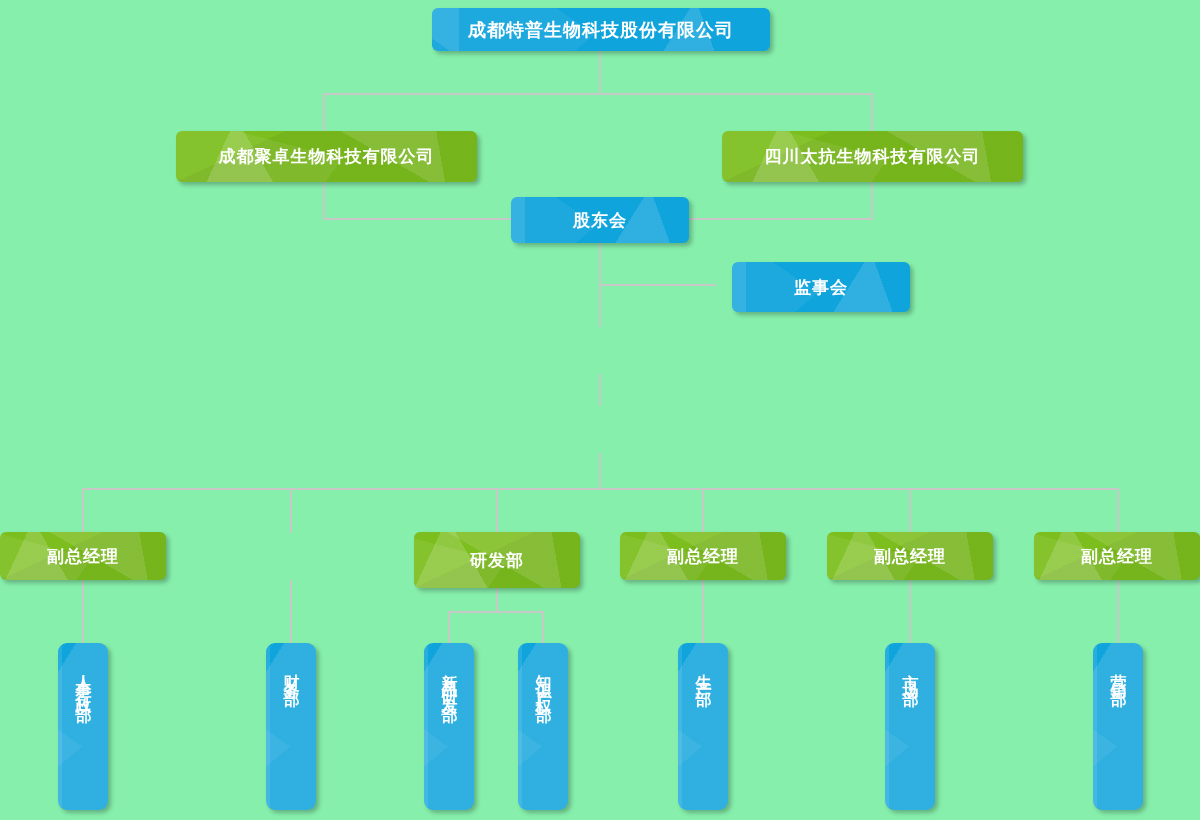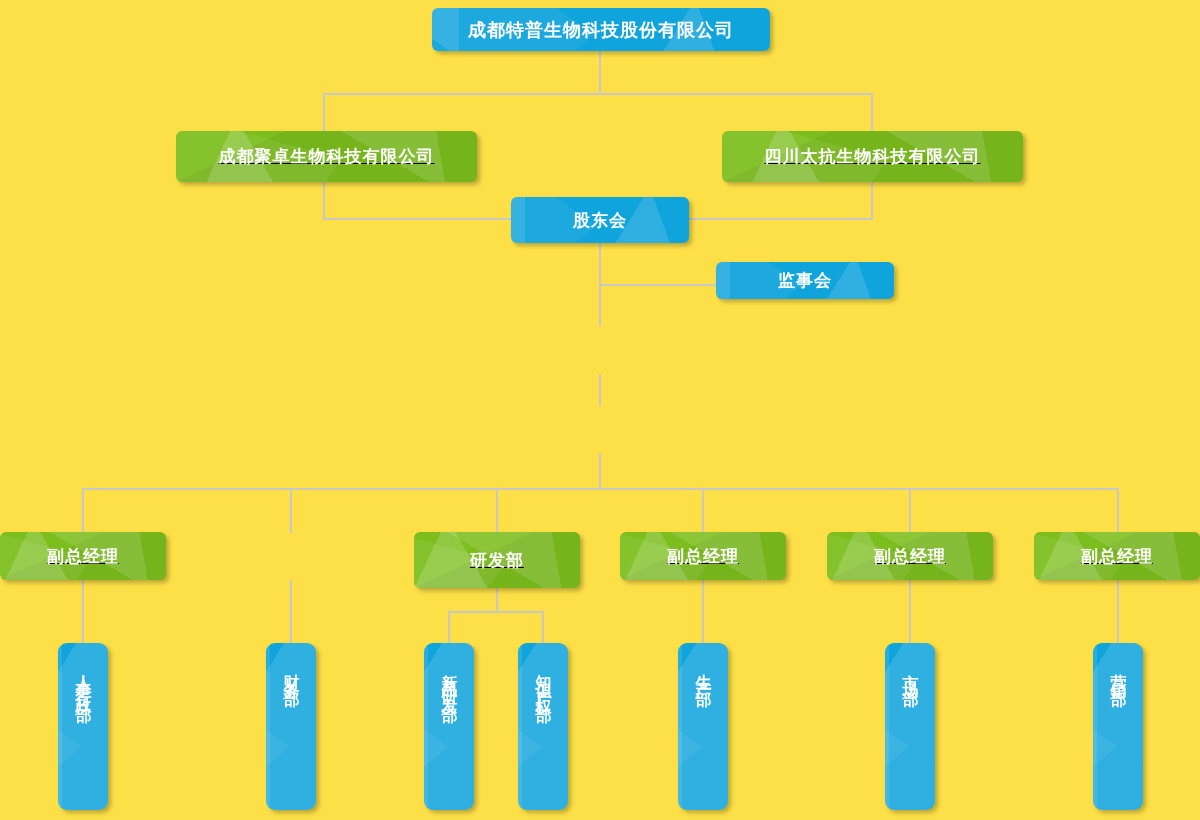--- a/index.html
+++ b/index.html
@@ -1,17 +1,17 @@
 <!DOCTYPE html>
 <html><head>
 <meta charset="utf-8">
 <style>
   html,body{margin:0;padding:0;background:#ffffff;}
   .canvas{
-    position:relative;width:1200px;height:820px;background:#fde047;overflow:hidden;
+    position:relative;width:1200px;height:820px;background:#86efac;overflow:hidden;
     font-family:"Liberation Sans","DejaVu Sans",sans-serif;
   }
   
   .c{position:absolute;background:#c8c8c8;z-index:1;}
   .v{width:2px;}
   .h{height:2px;}
   
   .node{
     position:absolute;display:flex;align-items:center;justify-content:center;
     border-radius:6px;box-shadow:3px 3px 4px rgba(0,0,0,.25);z-index:2;
@@ -24,21 +24,20 @@
       conic-gradient(from 230deg at 48% 62%, rgba(255,255,255,.06) 0 75deg, rgba(255,255,255,0) 75deg),
       conic-gradient(from 80deg at 100% 100%, rgba(0,0,0,.05) 0 40deg, rgba(0,0,0,0) 40deg);
   }
   .green{
     background-color:#7cbe1d;
     background-image:
       conic-gradient(from 150deg at 20% -25%, rgba(255,255,255,.16) 0 55deg, rgba(255,255,255,0) 55deg),
       conic-gradient(from 300deg at 90% 120%, rgba(255,255,255,.12) 0 50deg, rgba(255,255,255,0) 50deg),
       conic-gradient(from 215deg at 55% 55%, rgba(255,255,255,.07) 0 70deg, rgba(255,255,255,0) 70deg),
       conic-gradient(from 65deg at 0% 100%, rgba(0,0,0,.05) 0 45deg, rgba(0,0,0,0) 45deg);
-    text-decoration: underline;
   }
   .lbl{color:#ffffff;font-weight:bold;font-size:17px;letter-spacing:1px;white-space:nowrap;}
   .big .lbl{font-size:18px;}
   .vnode{align-items:flex-start;border-radius:9px;}
   .vnode .lbl{
     writing-mode:vertical-rl;text-orientation:upright;
     font-size:16px;letter-spacing:8px;padding-top:18px;white-space:normal;
   }
 </style>
 </head>
@@ -82,21 +81,21 @@
   <div class="node green" style="left:176px;top:131px;width:301px;height:51px">
     <span class="lbl">成都聚卓生物科技有限公司</span>
   </div>
   <div class="node blue" style="left:511px;top:197px;width:178px;height:46px">
     <span class="lbl">股东会</span>
   </div>
 
   <div class="node green" style="left:722px;top:131px;width:301px;height:51px">
     <span class="lbl">四川太抗生物科技有限公司</span>
   </div>
-  <div class="node blue" style="left:716px;top:262px;width:178px;height:37px">
+  <div class="node blue" style="left:732px;top:262px;width:178px;height:50px">
     <span class="lbl">监事会</span>
   </div>
 
   <div class="node green" style="left:0px;top:532px;width:166px;height:48px">
     <span class="lbl">副总经理</span>
   </div>
   <div class="node green" style="left:414px;top:532px;width:166px;height:56px">
     <span class="lbl">研发部</span>
   </div>
   <div class="node green" style="left:620px;top:532px;width:166px;height:48px">

